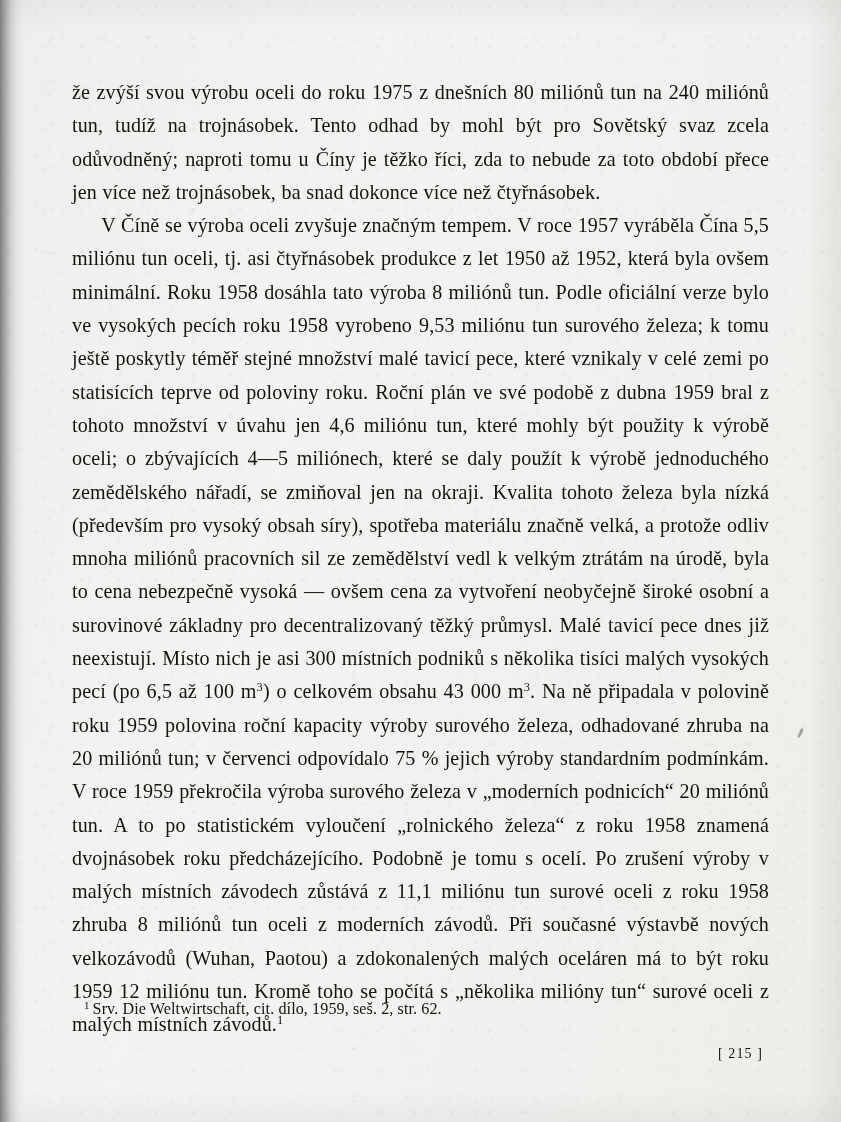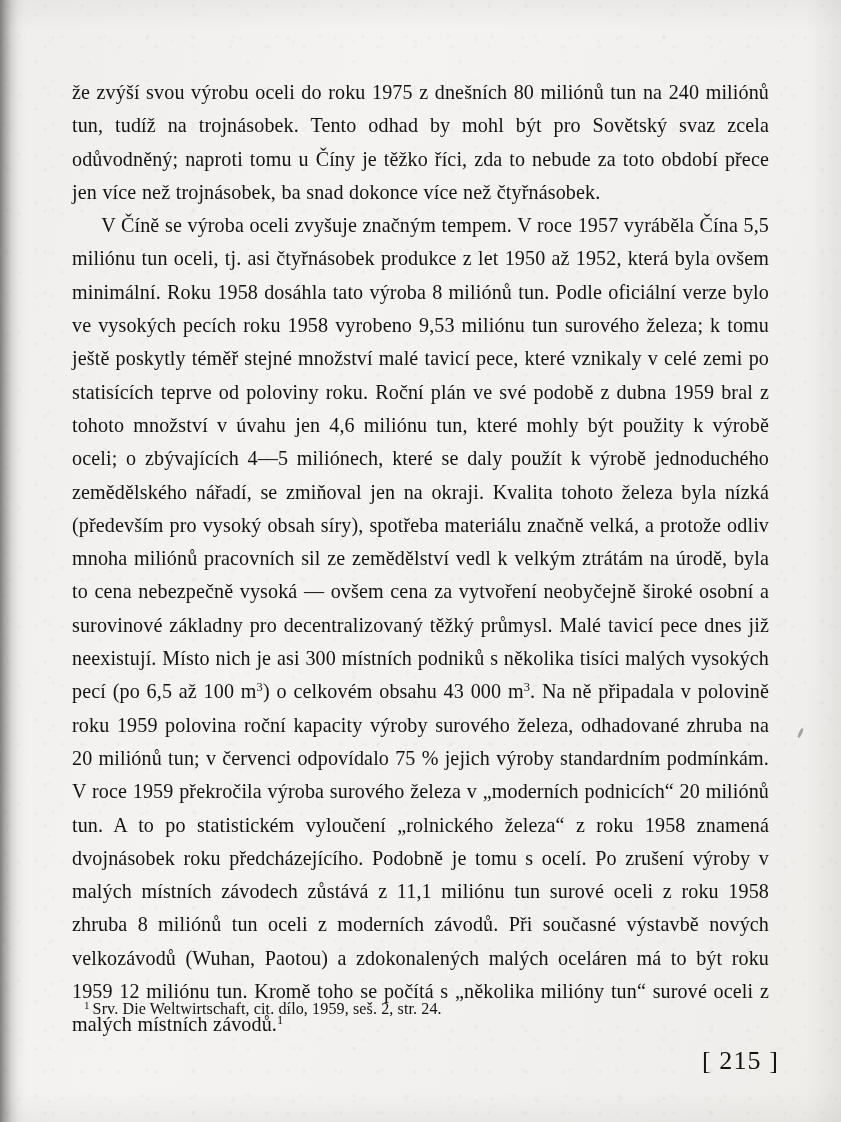--- a/index.html
+++ b/index.html
@@ -101,23 +101,23 @@
     letter-spacing: 0.1px;
   }
   p.footnote sup {
     font-size: 0.68em;
     vertical-align: 0.5em;
     margin-right: 3px;
   }
 
   .folio {
     position: absolute;
-    right: 62px;
+    right: 78px;
     top: 1046px;
-    font-size: 26px;
+    font-size: 14px;
     letter-spacing: 1.1px;
     white-space: pre;
     margin-left: 48px;
   }
 </style>
 </head>
 <body>
 
 <div class="page">
 
@@ -127,18 +127,18 @@
 
   <div class="textblock">
 
     <p class="body">že zvýší svou výrobu oceli do roku 1975 z dnešních 80 miliónů tun na 240 miliónů tun, tudíž na trojnásobek. Tento odhad by mohl být pro Sovětský svaz zcela odůvodněný; naproti tomu u Číny je těžko říci, zda to nebude za toto období přece jen více než trojnásobek, ba snad dokonce více než čtyřnásobek.</p>
 
     <p class="body indent"><span class="ital">V Číně</span><span> se výroba oceli zvyšuje značným tempem. V roce 1957 vyráběla Čína 5,5 miliónu tun oceli, tj. asi čtyřnásobek produkce z let 1950 až 1952, která byla ovšem minimální. Roku 1958 dosáhla tato výroba 8 miliónů tun. Podle oficiální verze bylo ve vysokých pecích roku 1958 vyrobeno 9,53 miliónu tun surového železa; k tomu ještě poskytly téměř stejné množství malé tavicí pece, které vznikaly v celé zemi po statisících teprve od poloviny roku. Roční plán ve své podobě z dubna 1959 bral z tohoto množství v úvahu jen 4,6 miliónu tun, které mohly být použity k výrobě oceli; o zbývajících 4—5 miliónech, které se daly použít k výrobě jednoduchého zemědělského nářadí, se zmiňoval jen na okraji. Kvalita tohoto železa byla nízká (především pro vysoký obsah síry), spotřeba materiálu značně velká, a protože odliv mnoha miliónů pracovních sil ze zemědělství vedl k velkým ztrátám na úrodě, byla to cena nebezpečně vysoká — ovšem cena za vytvoření neobyčejně široké osobní a surovinové základny pro decentralizovaný těžký průmysl. Malé tavicí pece dnes již neexistují. Místo nich je asi 300 místních podniků s několika tisíci malých vysokých pecí (po 6,5 až 100 m</span><sup>3</sup><span>) o celkovém obsahu 43 000 m</span><sup>3</sup><span>. Na ně připadala v polovině roku 1959 polovina roční kapacity výroby surového železa, odhadované zhruba na 20 miliónů tun; v červenci odpovídalo 75 % jejich výroby standardním podmínkám. V roce 1959 překročila výroba surového železa v „moderních podnicích“ 20 miliónů tun. A to po statistickém vyloučení „rolnického železa“ z roku 1958 znamená dvojnásobek roku předcházejícího. Podobně je tomu s ocelí. Po zrušení výroby v malých místních závodech zůstává z 11,1 miliónu tun surové oceli z roku 1958 zhruba 8 miliónů tun oceli z moderních závodů. Při současné výstavbě nových velkozávodů (Wuhan, Paotou) a zdokonalených malých oceláren má to být roku 1959 12 miliónu tun. Kromě toho se počítá s „několika milióny tun“ surové oceli z malých místních závodů.</span><sup>1</sup></p>
 
   </div>
 
   <div class="footnote-zone">
-    <p class="footnote"><sup>1</sup><span>Srv. Die Weltwirtschaft, cit. dílo, 1959, seš. 2, str. 24.</span></p>
+    <p class="footnote"><sup>1</sup><span>Srv. Die Weltwirtschaft, cit. dílo, 1959, seš. 2, str. 62.</span></p>
   </div>
 
   <div class="folio">[ 215 ]</div>
 
 </div>
 
 </body></html>

